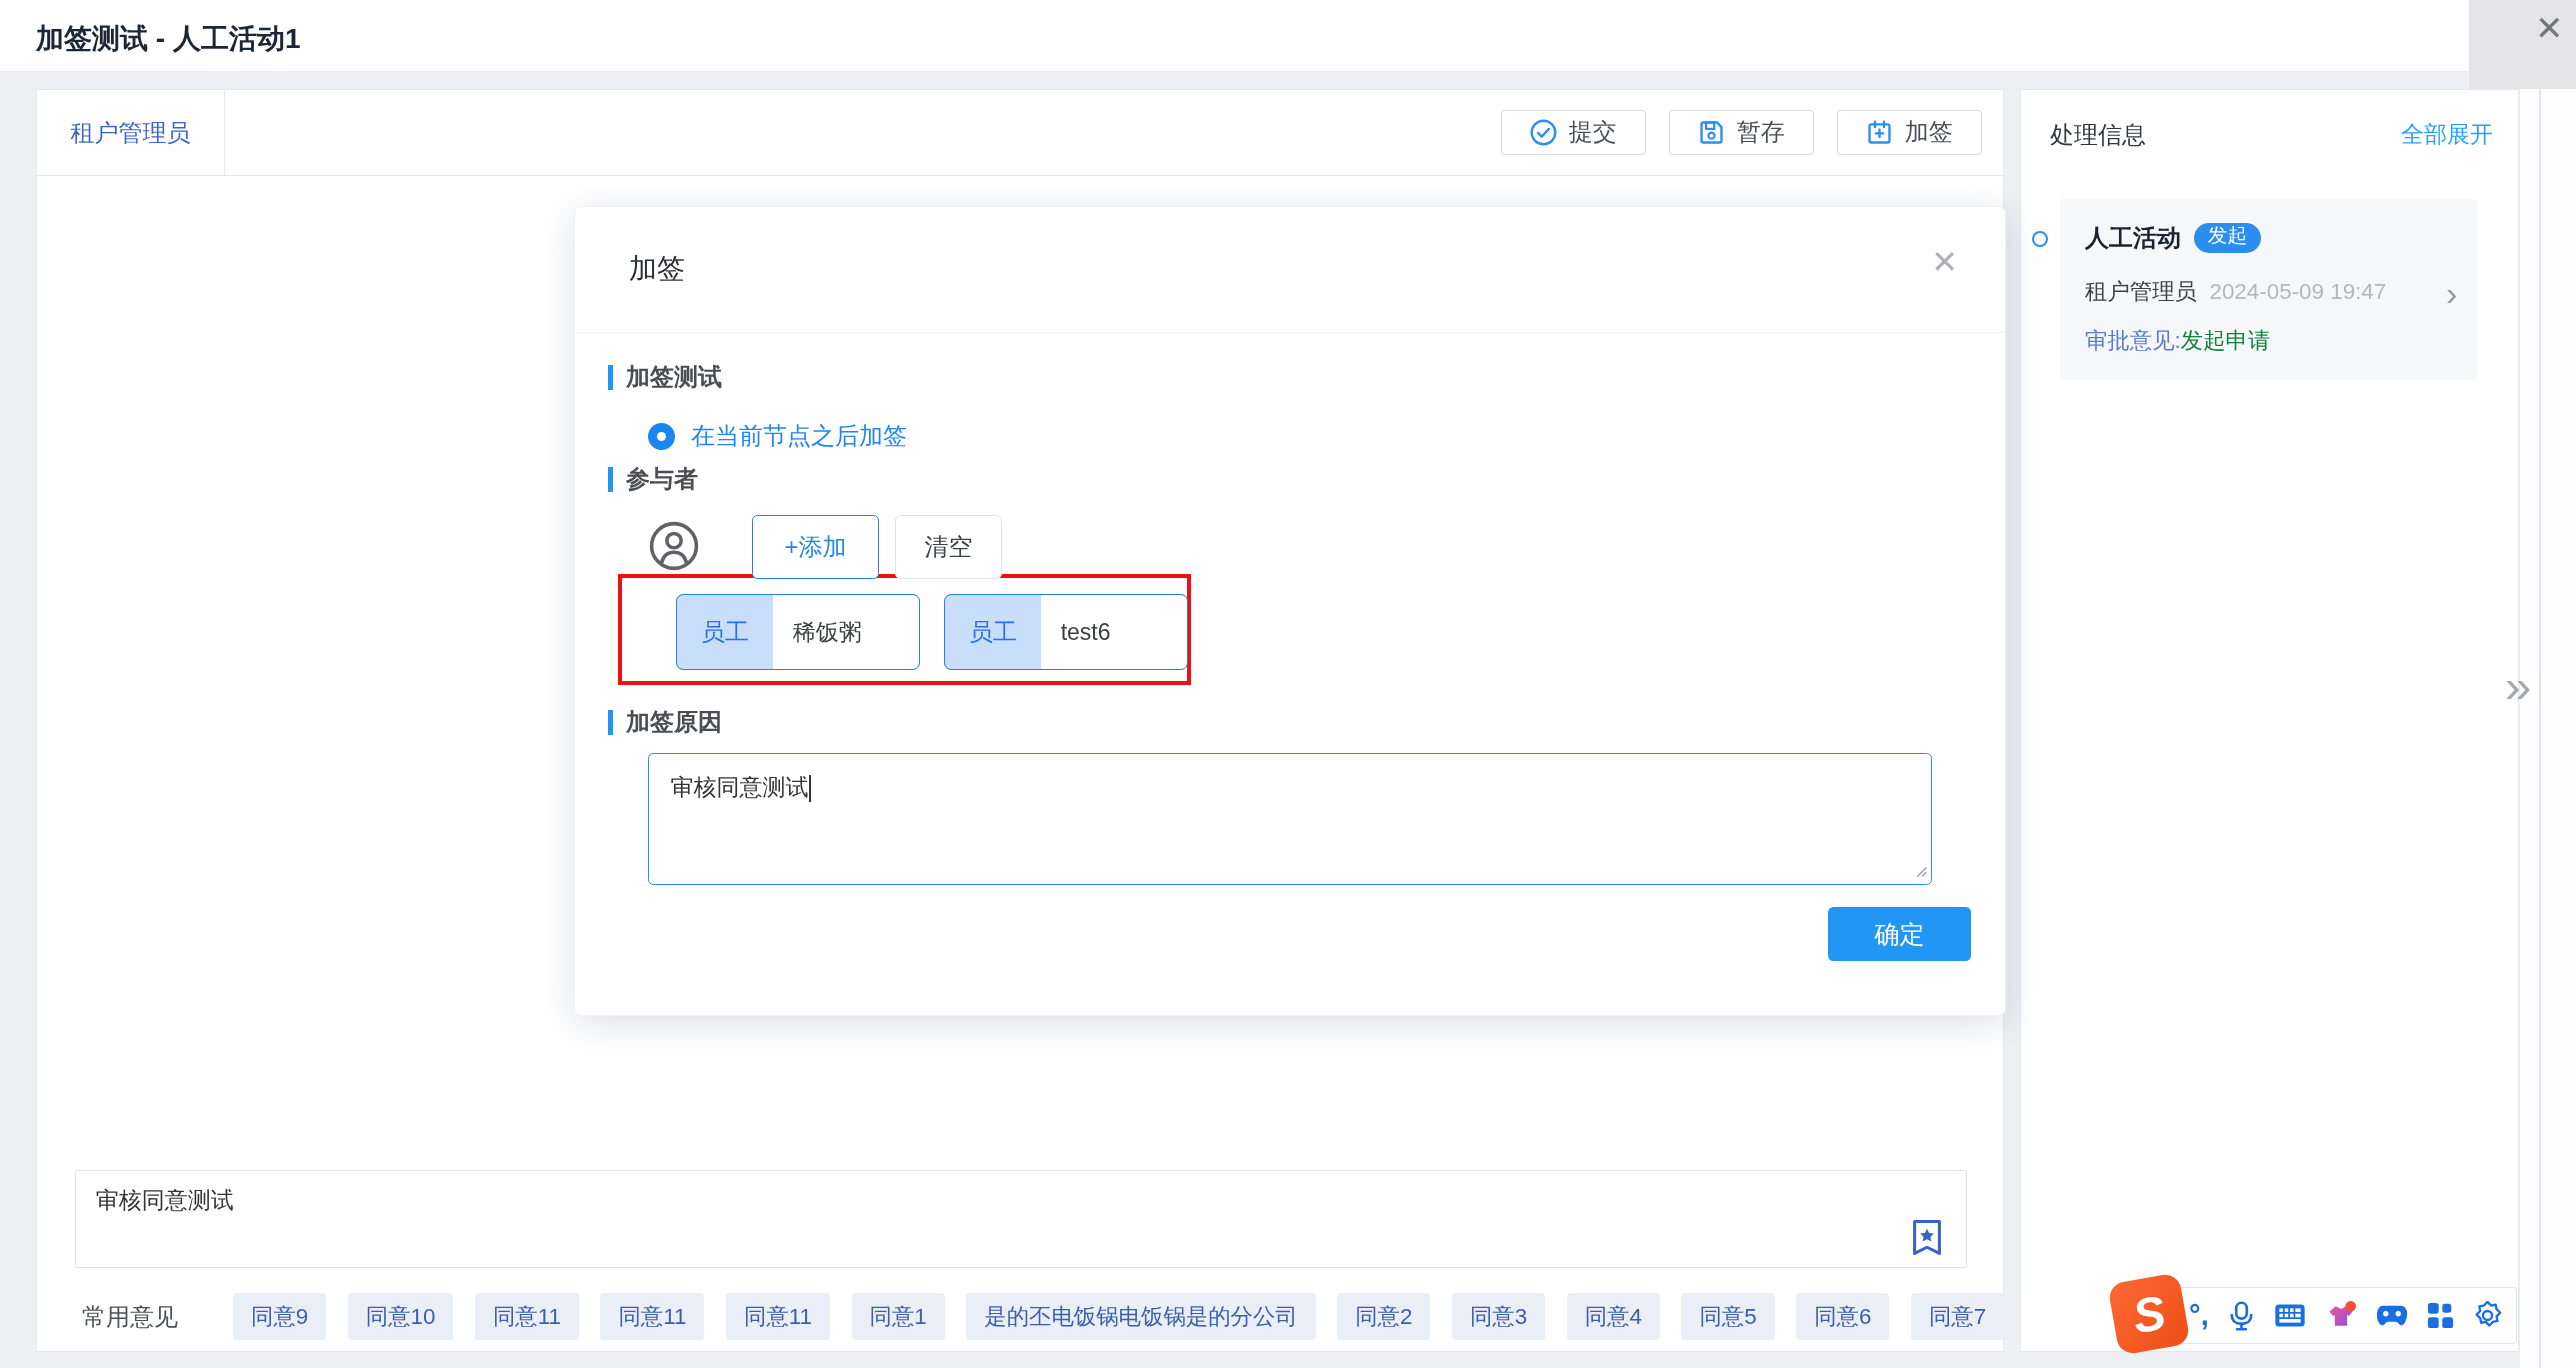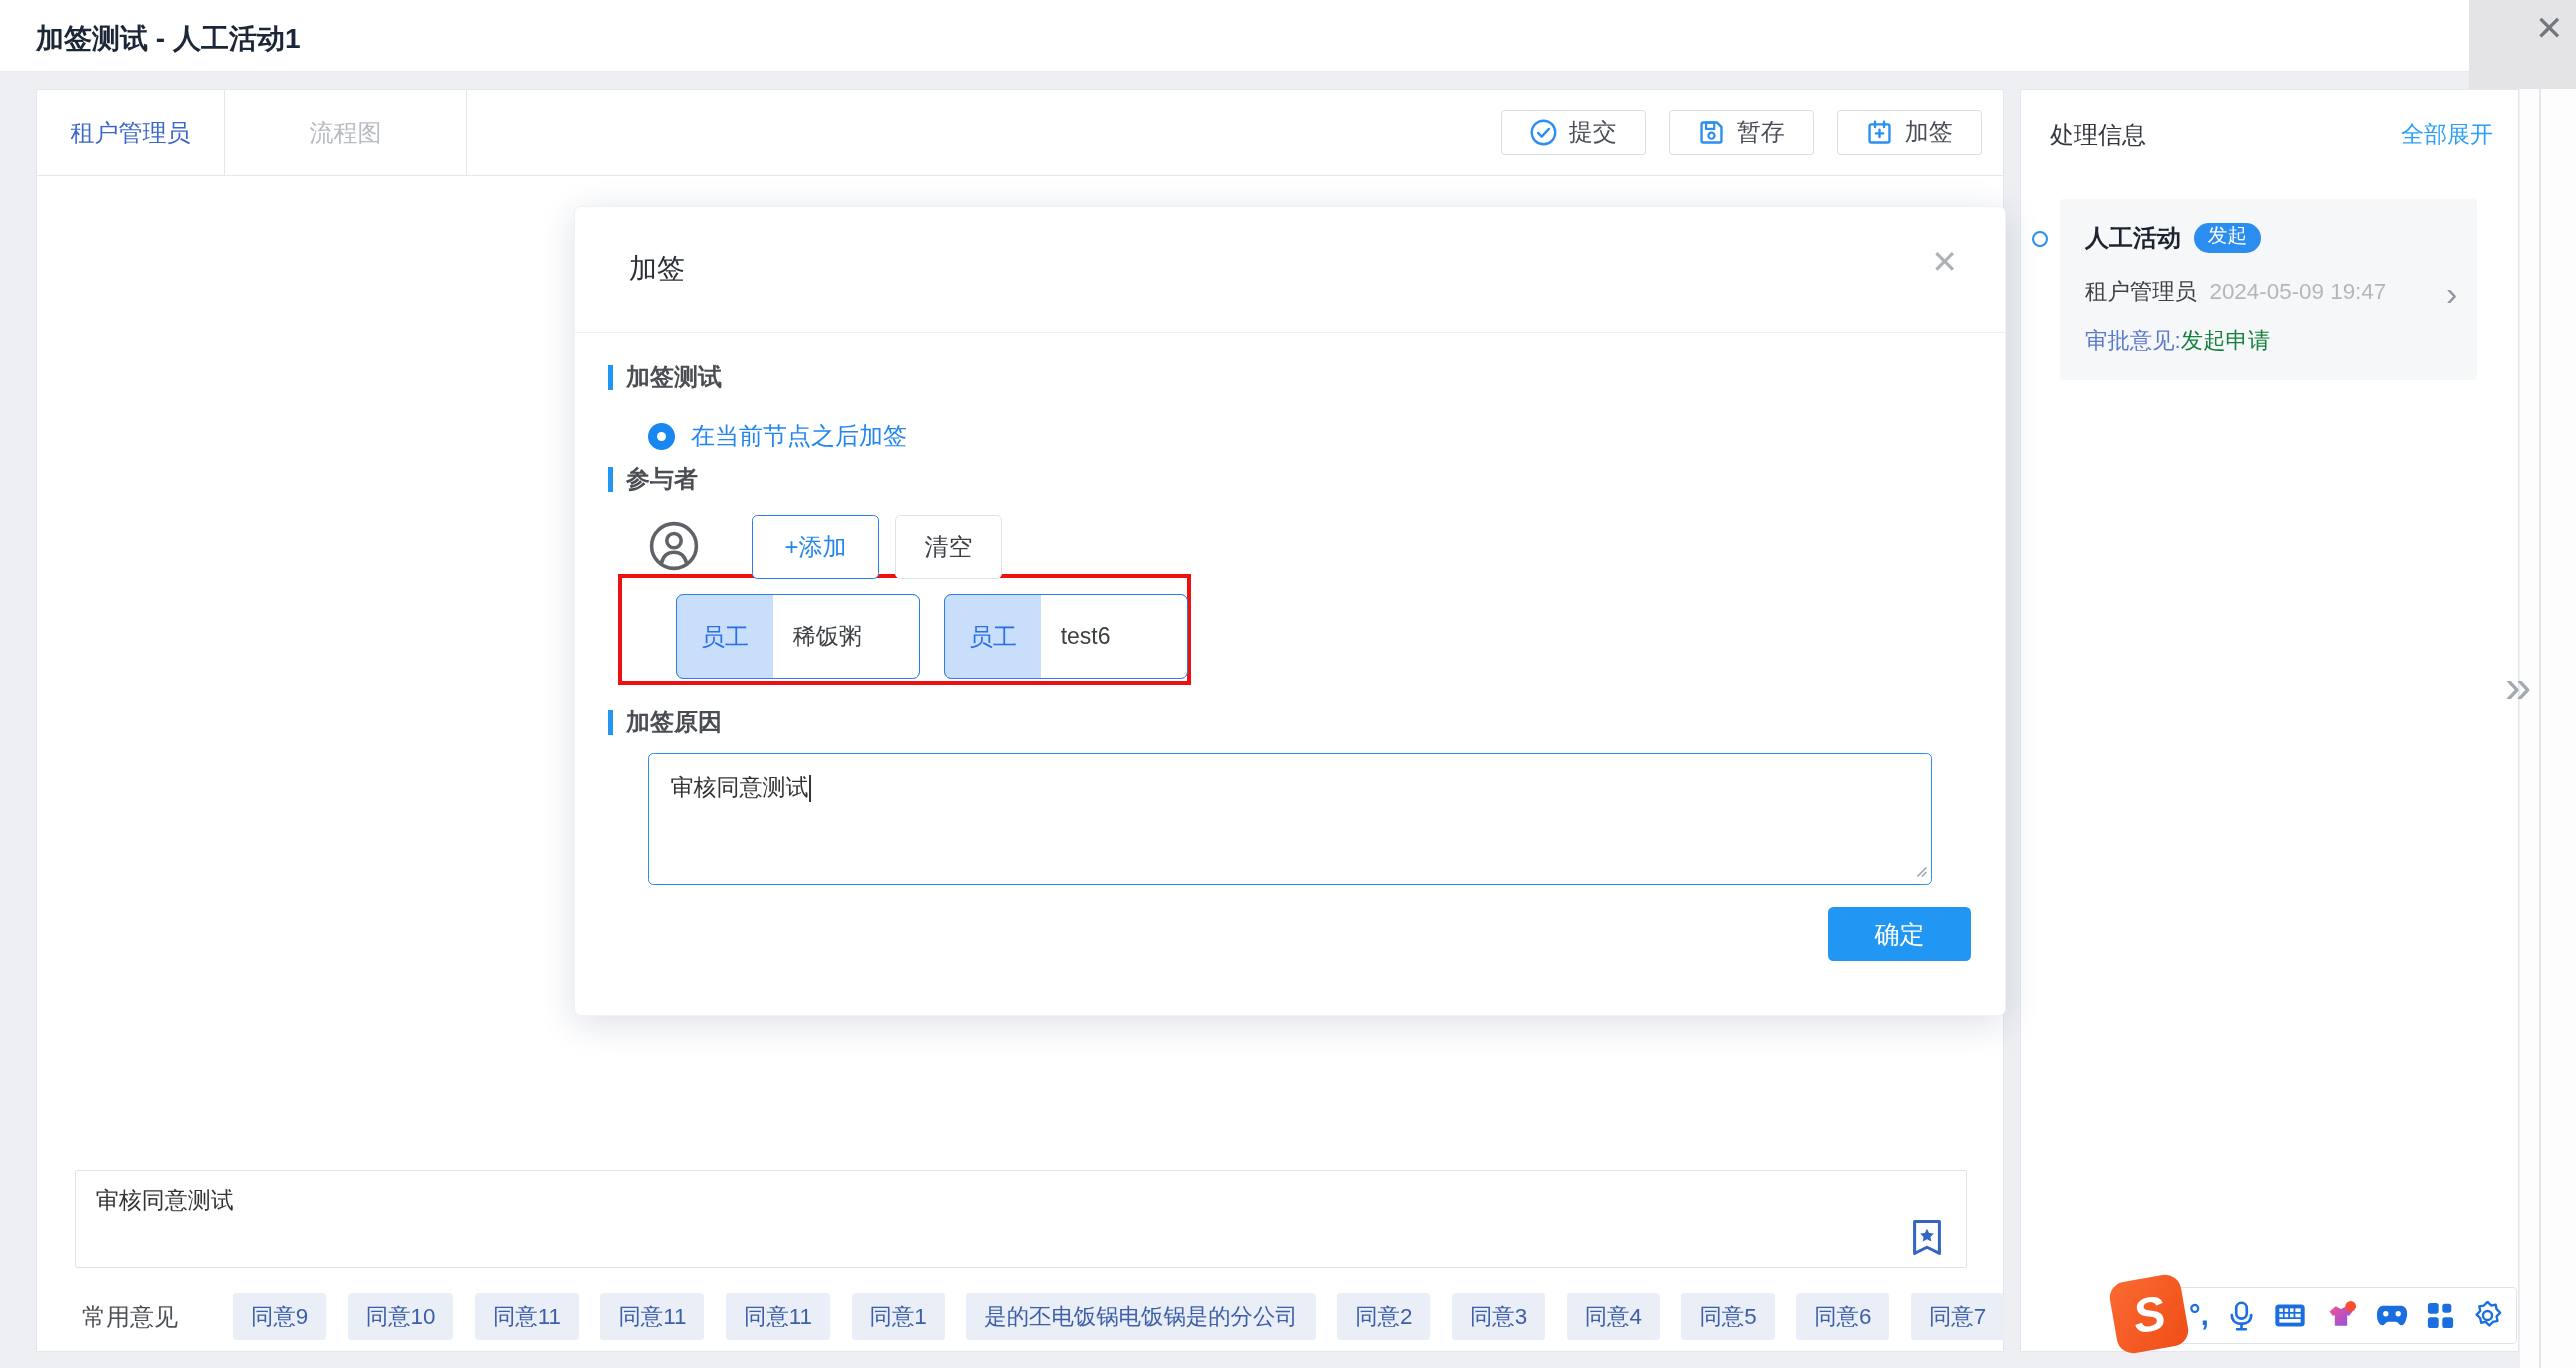--- a/index.html
+++ b/index.html
@@ -65,21 +65,21 @@
     border: 1.8px solid #2a7df0; border-radius: 5.4px; color: #2186f0; font-size: 24px;
     display: flex; align-items: center; justify-content: center; cursor: pointer; z-index: 3;
   }
   .clear-btn {
     position: absolute; left: 247px; top: 0; width: 107px; height: 64px; background: #fff;
     border: 0.9px solid #dfe2e8; border-radius: 5.4px; color: #3c4248; font-size: 24px;
     display: flex; align-items: center; justify-content: center; cursor: pointer; z-index: 3;
   }
   .red-box { position: absolute; left: 43px; top: 367px; width: 573px; height: 111px; border: 4.5px solid #ee1111; z-index: 1; }
   .member-tag {
-    position: absolute; top: 387px; height: 85px; width: 244px; background: #0f766e;
+    position: absolute; top: 387px; height: 76px; width: 244px; background: #0f766e;
     border: 1.8px solid #2a7df0; border-radius: 7.2px; display: flex; overflow: hidden; z-index: 2; cursor: pointer;
   }
   .tag-1 { left: 101px; }
   .tag-2 { left: 369px; }
   .tag-type { width: 96px; background: #c9defb; color: #2a6fe8; font-size: 24px; display: flex; align-items: center; justify-content: center; }
   .tag-name { flex: 1; display: flex; align-items: center; padding-left: 19.7px; font-size: 23px; color: #3c4043; background: #fff; }
   .reason-box {
     position: absolute; left: 73px; top: 546px; width: 1284px; height: 132px;
     border: 1.8px solid #2b8bf0; border-radius: 5.4px; background: #fff; cursor: text;
   }
@@ -157,21 +157,20 @@
     </div>
   </div>
 
   <div class="right-gutter"></div>
   <div class="right-divider"></div>
   <div class="collapse-chevron">»</div>
 
   <div class="main-panel">
     <div class="tabbar">
       <div class="tab tab-form">租户管理员</div>
-      <div class="tab tab-flow">流程图</div>
       <div class="top-actions">
         <div class="action-btn">
           <span>
             <svg width="29" height="29" viewBox="0 0 32 32" fill="none">
                 <circle cx="16" cy="16" r="13" stroke="#2b8ef3" stroke-width="2.6"></circle>
                 <path d="M10 16.5l4 4 8-8.5" stroke="#2b8ef3" stroke-width="2.6" fill="none" stroke-linecap="round" stroke-linejoin="round"></path>
               </svg>
           </span>
           <span>提交</span>
         </div>

